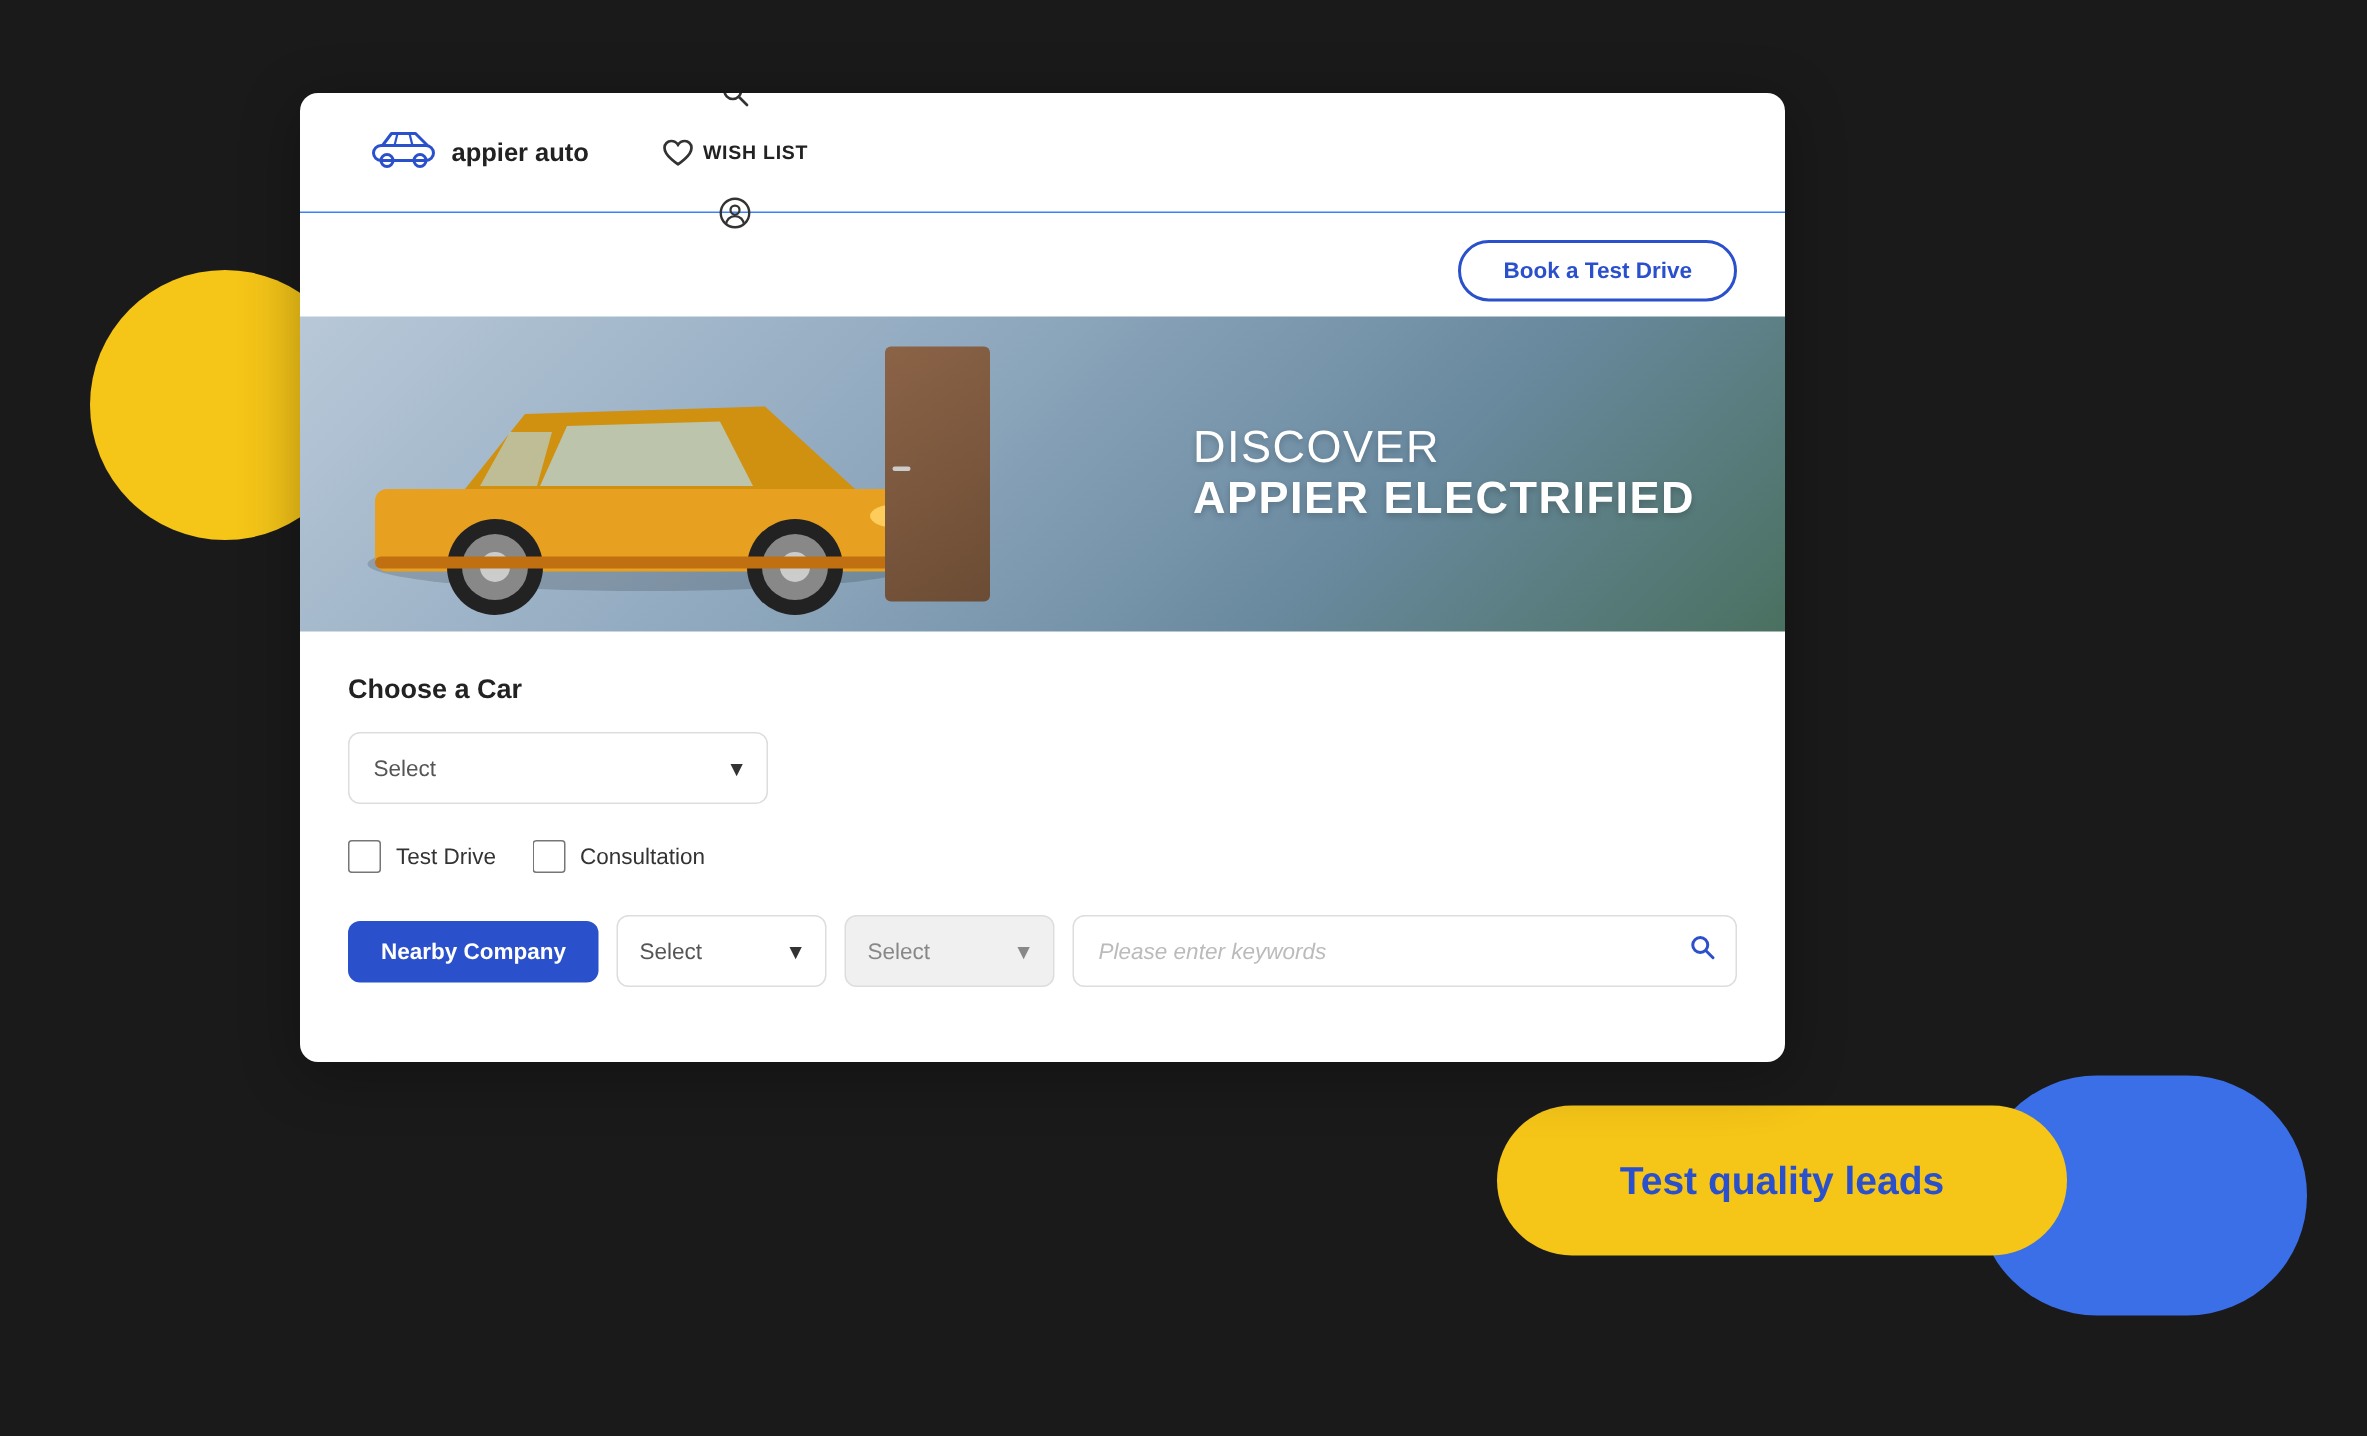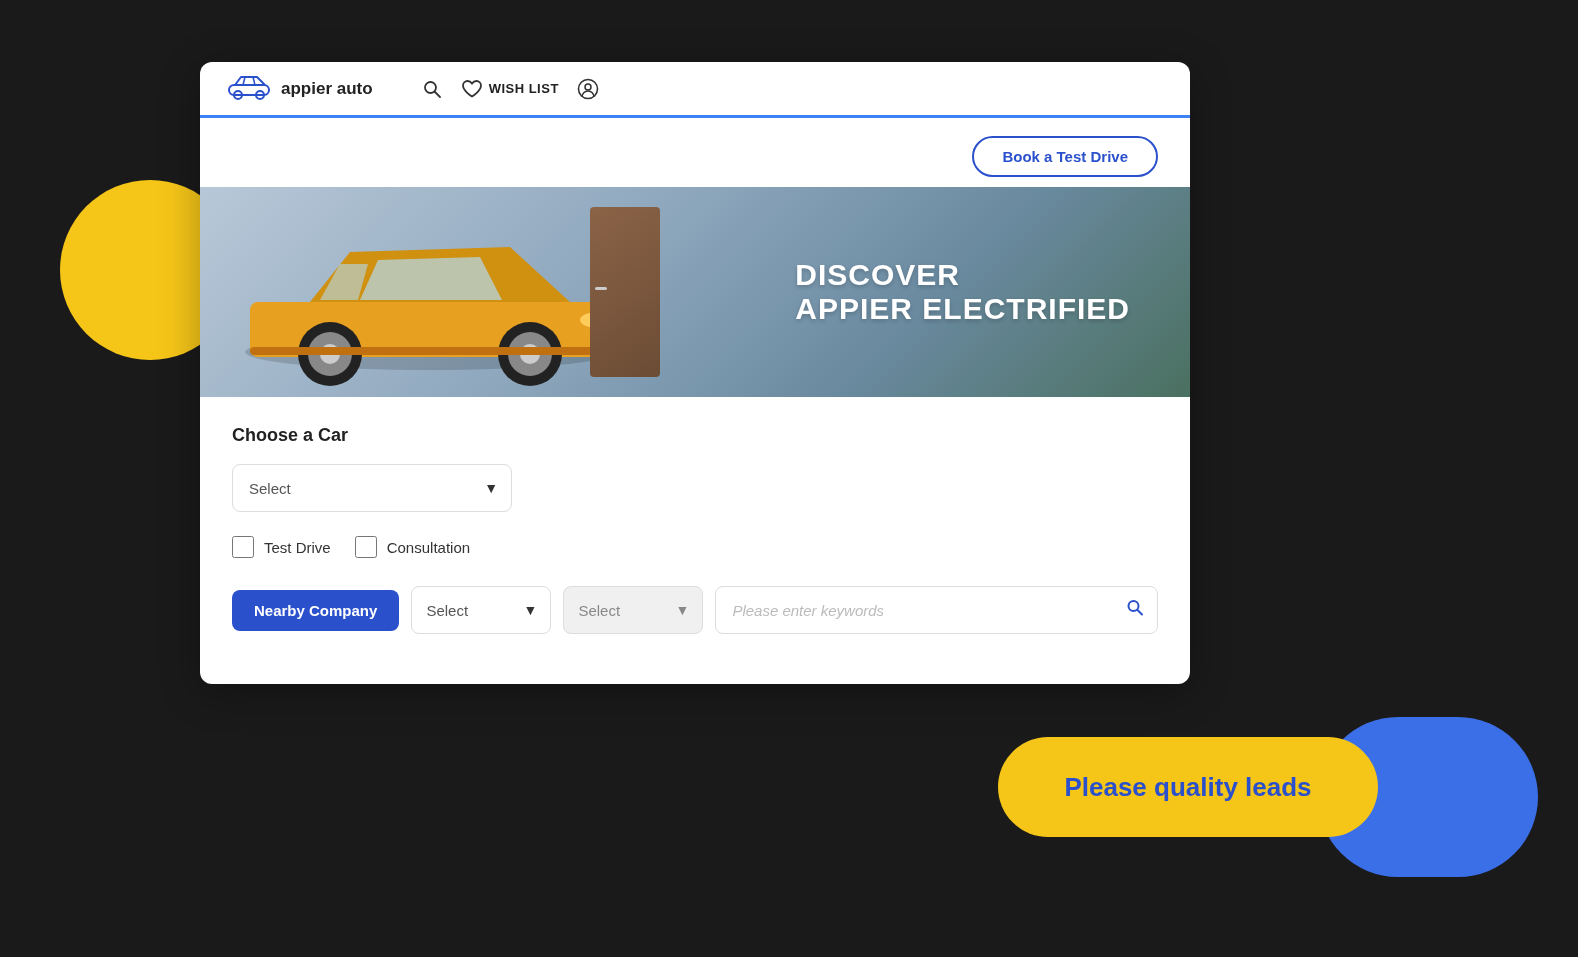--- a/index.html
+++ b/index.html
@@ -63,23 +63,23 @@
       box-shadow: 0 8px 40px rgba(0,0,0,0.3);
       z-index: 3;
       overflow: hidden;
       padding-bottom: 40px;
     }
 
     
     .navbar {
       display: flex;
       align-items: center;
-      padding: 0 27px;
-      height: 56px;
-      border-bottom: 3px solid #3b82f6;
+      padding: 0 47px;
+      height: 80px;
+      border-bottom: 1px solid #3b82f6;
       gap: 32px;
     }
     .logo-area {
       display: flex;
       align-items: center;
       gap: 10px;
       margin-right: 16px;
     }
     .logo-icon svg {
       width: 44px;
@@ -99,20 +99,21 @@
     .nav-link {
       font-size: 15px;
       color: #333;
       text-decoration: none;
       cursor: pointer;
     }
     .nav-right {
       display: flex;
       align-items: center;
       gap: 18px;
+      flex-direction: column;
     }
     .nav-icon {
       width: 22px;
       height: 22px;
       cursor: pointer;
       display: flex;
       align-items: center;
       justify-content: center;
       color: #333;
       font-size: 20px;
@@ -167,21 +168,21 @@
     }
     .hero-text-area {
       position: absolute;
       right: 60px;
       top: 50%;
       transform: translateY(-50%);
       text-align: left;
     }
     .hero-text-line1 {
       font-size: 30px;
-      font-weight: 700;
+      font-weight: 400;
       color: #ffffff;
       text-shadow: 0 2px 4px rgba(0,0,0,0.2);
       letter-spacing: 1px;
     }
     .hero-text-line2 {
       font-size: 30px;
       font-weight: 800;
       color: #ffffff;
       text-shadow: 0 2px 4px rgba(0,0,0,0.2);
       letter-spacing: 1px;
@@ -353,21 +354,21 @@
       cursor: pointer;
     }
   </style>
 </head>
 <body>
 
 <div class="bg-yellow-shape"></div>
 <div class="bg-blue-shape"></div>
 
 <div class="bg-yellow-pill">
-  <span>Please quality leads</span>
+  <span>Test quality leads</span>
 </div>
 
 <div class="main-card">
 
   <nav class="navbar">
     <div class="logo-area">
       <div class="logo-icon">
         <svg viewBox="0 0 44 28" fill="none" xmlns="http://www.w3.org/2000/svg">
           <rect x="2" y="12" width="40" height="10" rx="5" stroke="#2B50CC" stroke-width="2" fill="none"></rect>
           <circle cx="11" cy="22" r="4" stroke="#2B50CC" stroke-width="2" fill="none"></circle>

